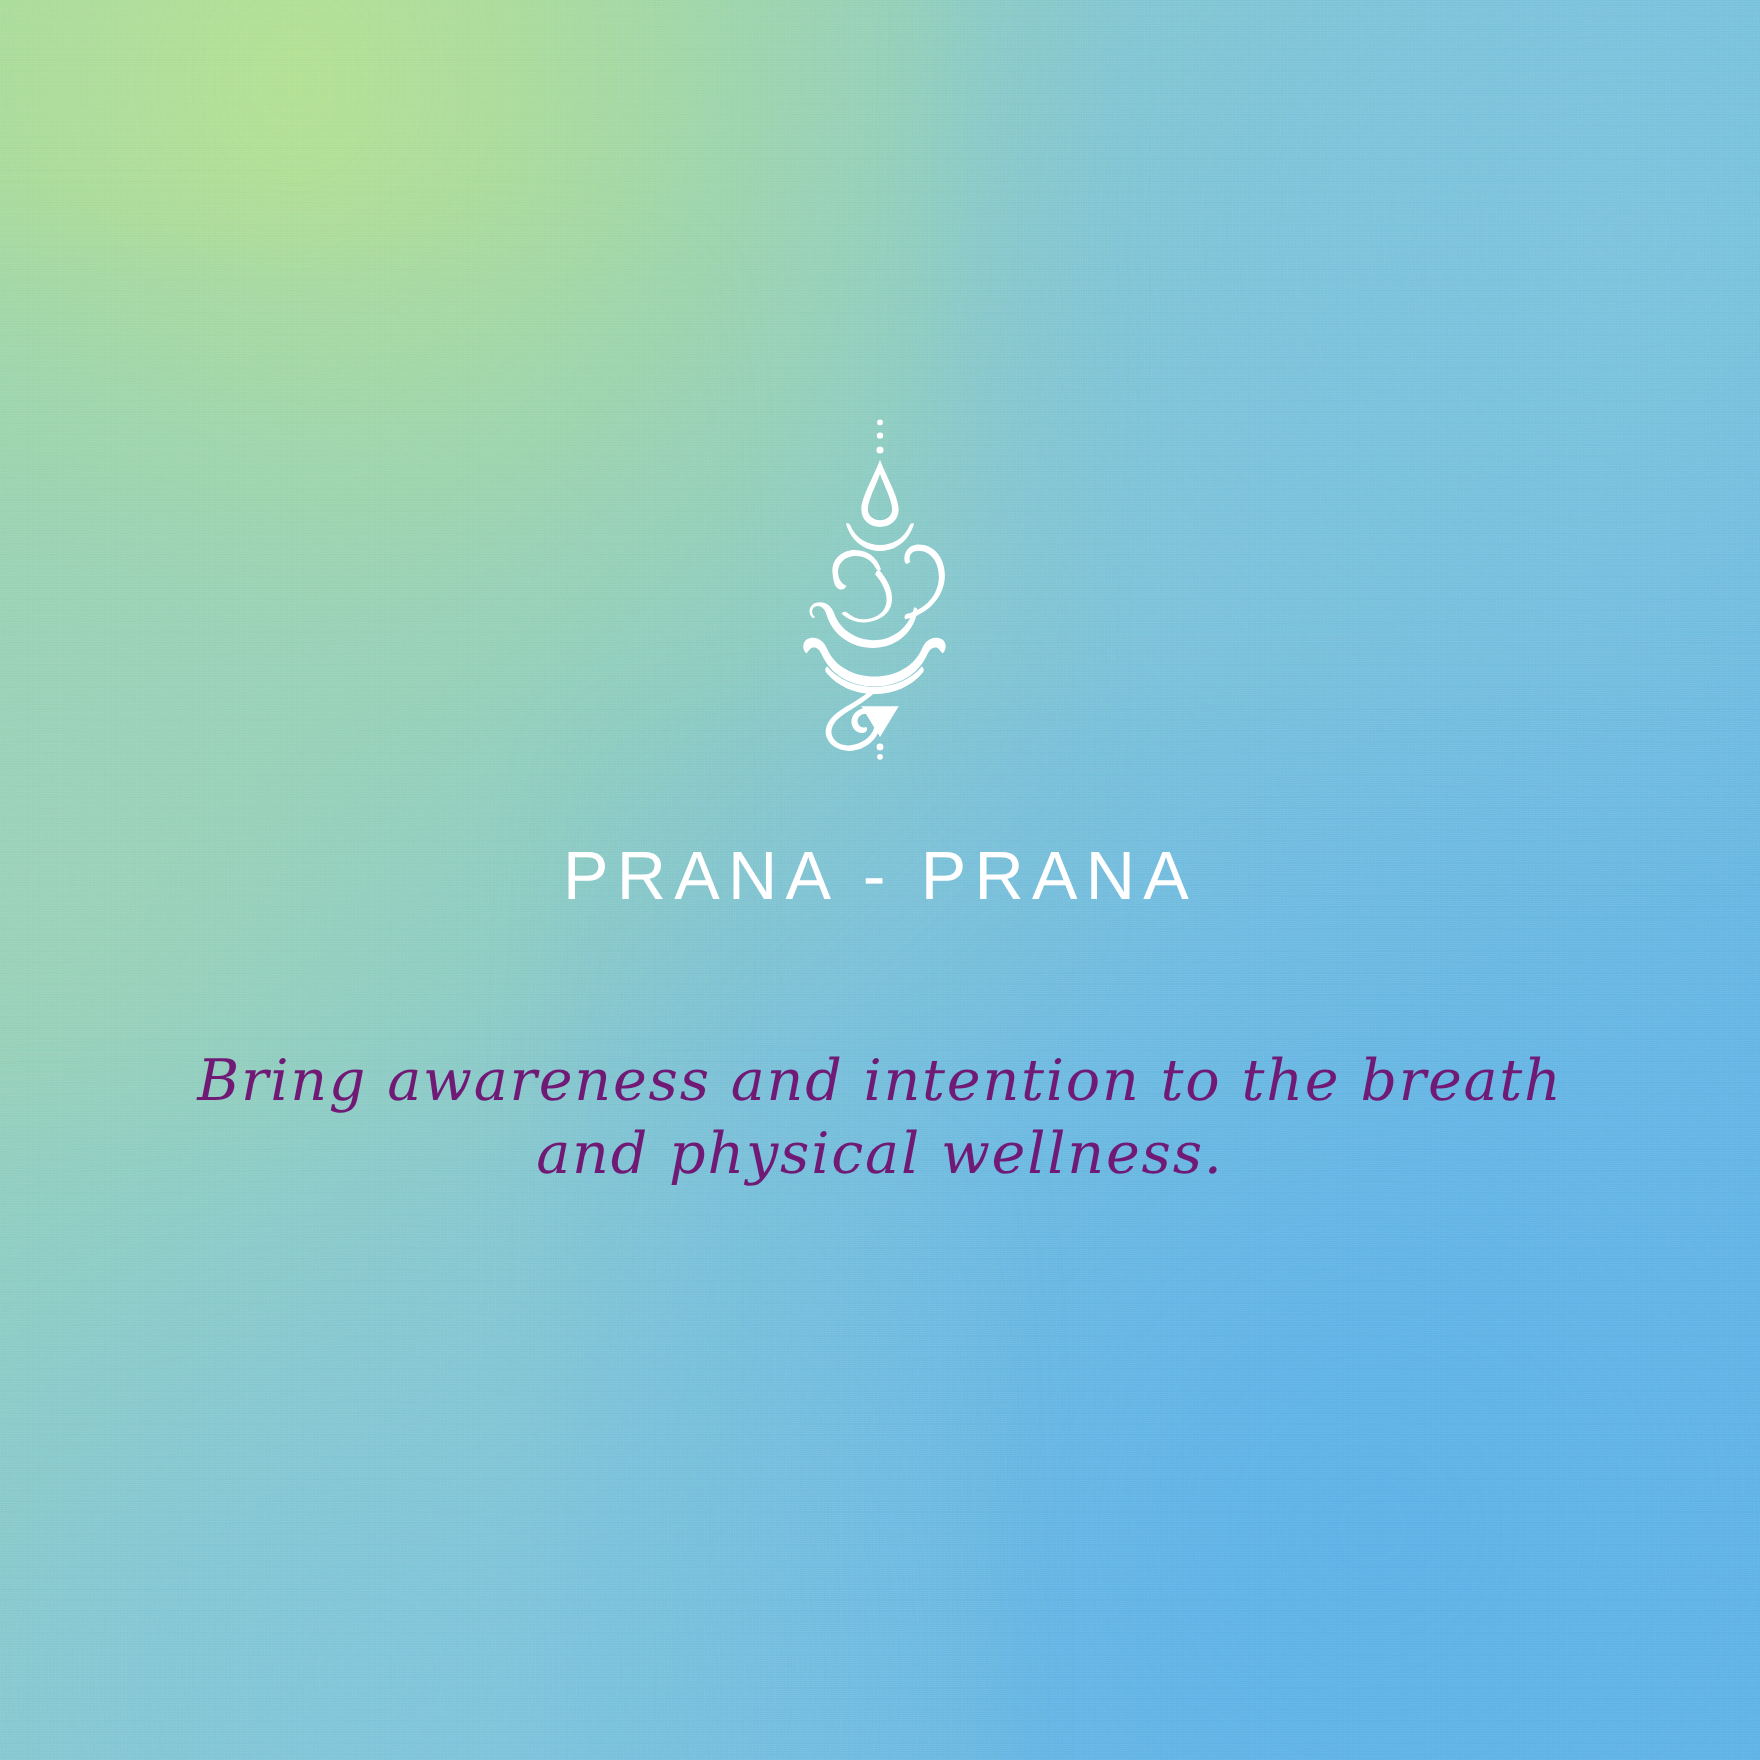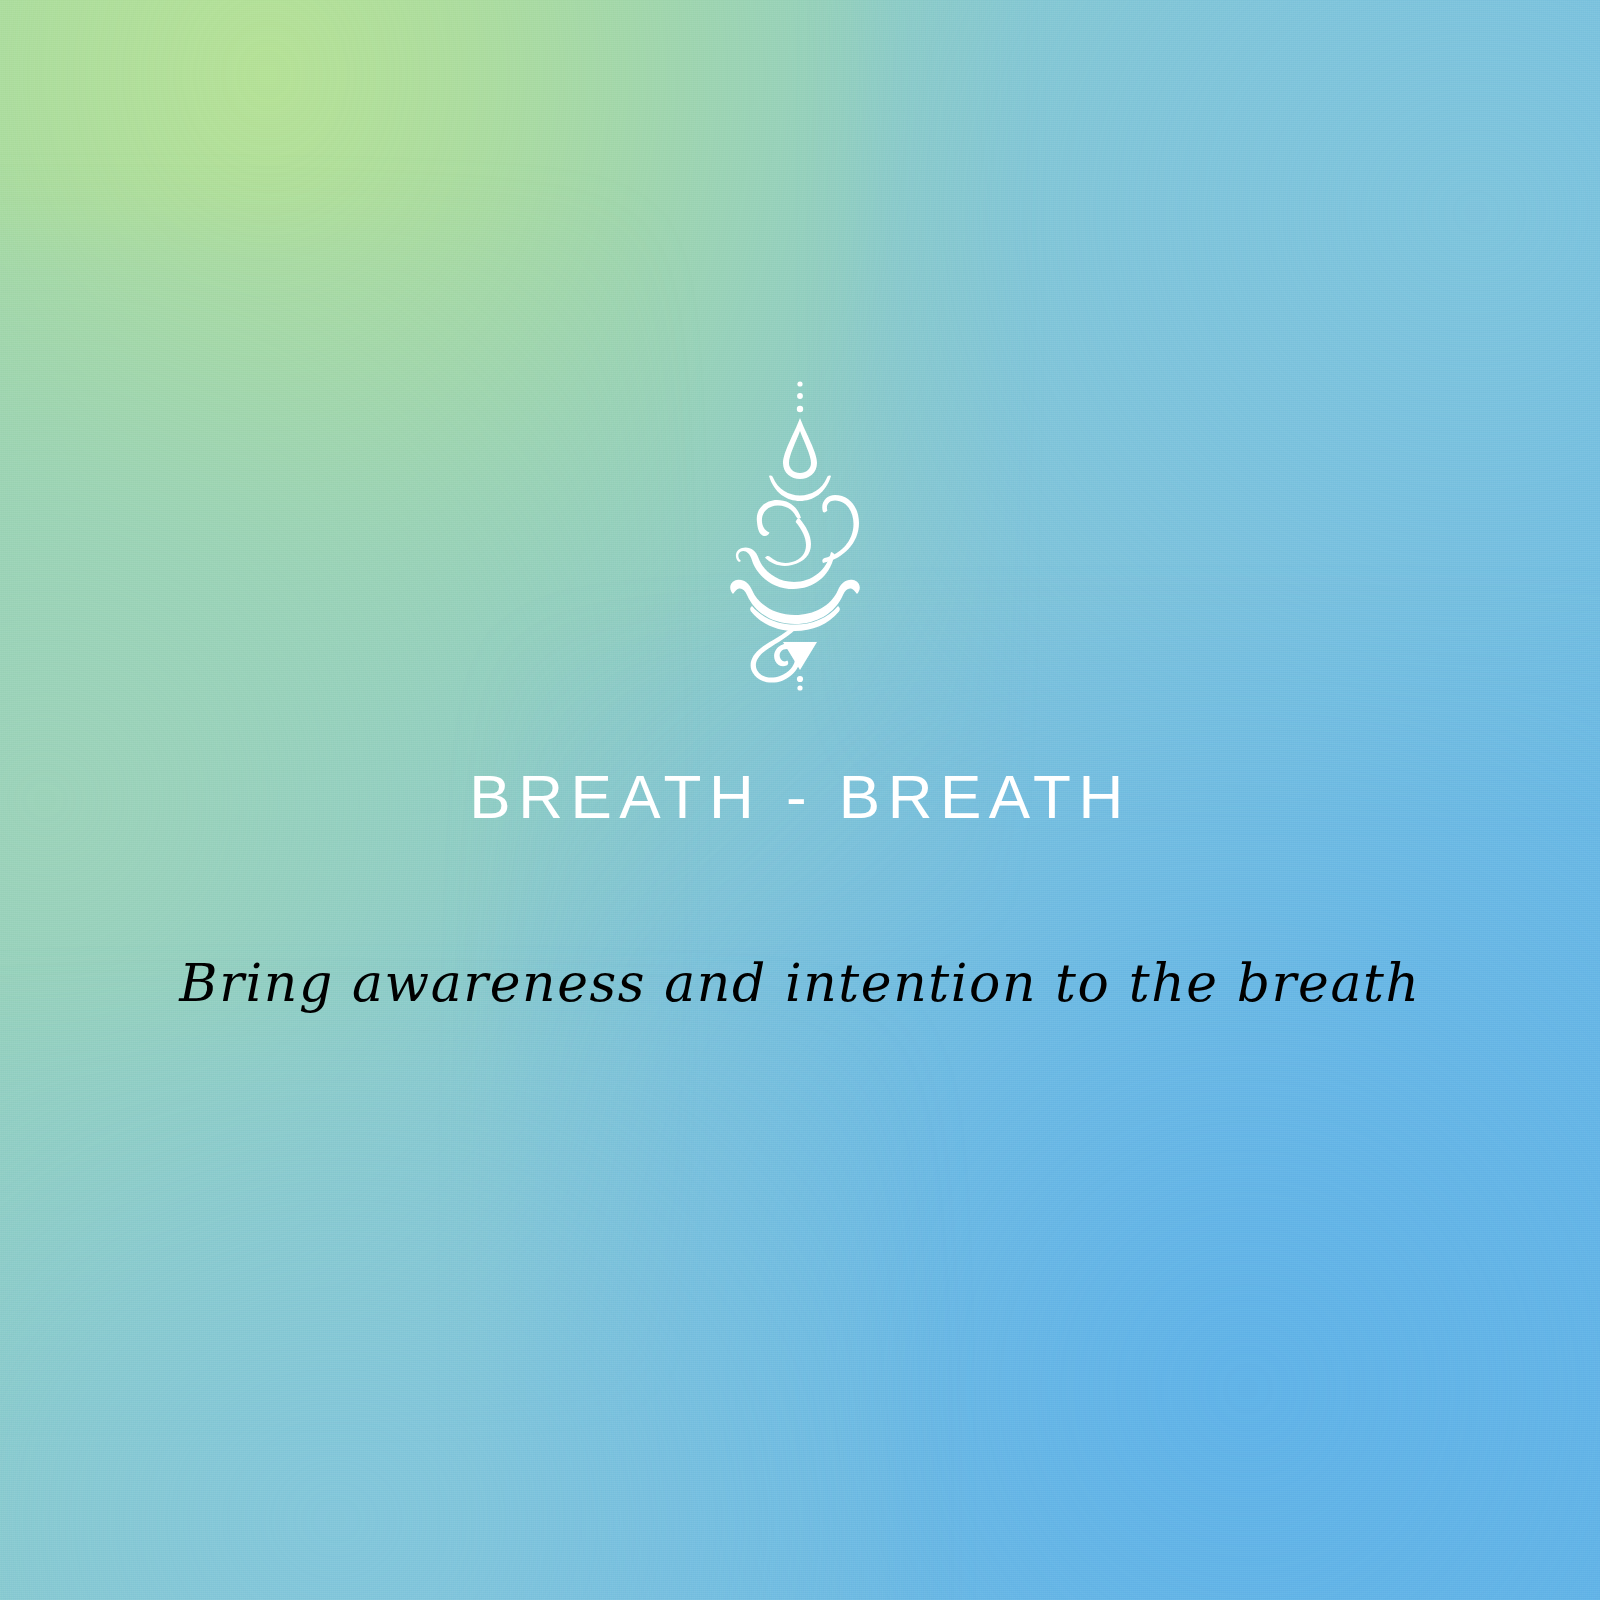--- a/index.html
+++ b/index.html
@@ -136,21 +136,21 @@
     letter-spacing: 7.5px;
     line-height: 1;
     white-space: nowrap;
     text-align: center;
     -webkit-font-smoothing: antialiased;
   }
 
   .quote {
     margin-top: 122px;
     width: 1270px;
-    color: #000000;
+    color: #701a75;
     font-family: "DejaVu Serif", "Liberation Serif", serif;
     font-style: italic;
     font-weight: 400;
     font-size: 52px;
     line-height: 66px;
     letter-spacing: 1.6px;
     text-align: center;
     -webkit-font-smoothing: antialiased;
   }
   .quote .ln { display: block; }
@@ -282,20 +282,21 @@
                  L 105 300 Z
                  M97 277.5
                  L 113 277.5
                  L 105 291 Z" transform="translate(0,-2)"></path>
 
         <circle cx="105" cy="307" r="3.1"></circle>
         <circle cx="105" cy="316" r="2.6"></circle>
       </g>
     </svg>
 
-    <div class="title">BREATH - BREATH</div>
+    <div class="title">PRANA - PRANA</div>
 
     <div class="quote">
       <span class="ln">Bring awareness and intention to the breath</span>
+      <span class="ln">and physical wellness.</span>
     </div>
 
   </div>
 </div>
 
 </body></html>

